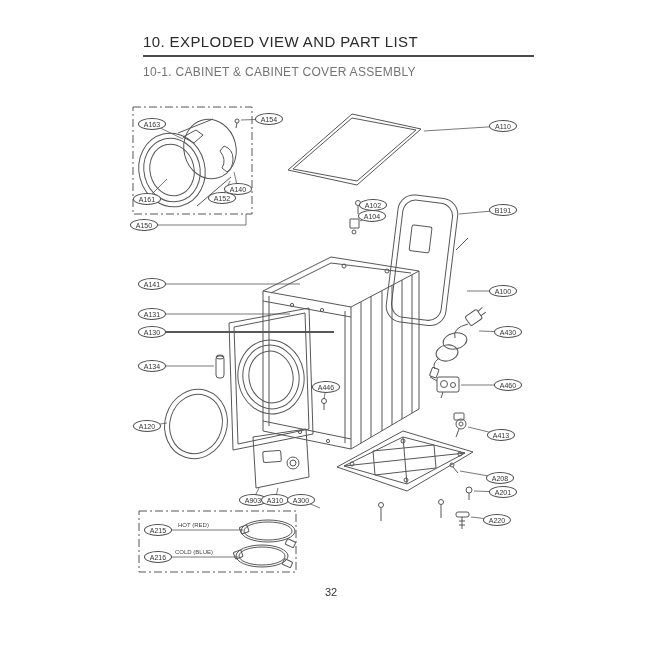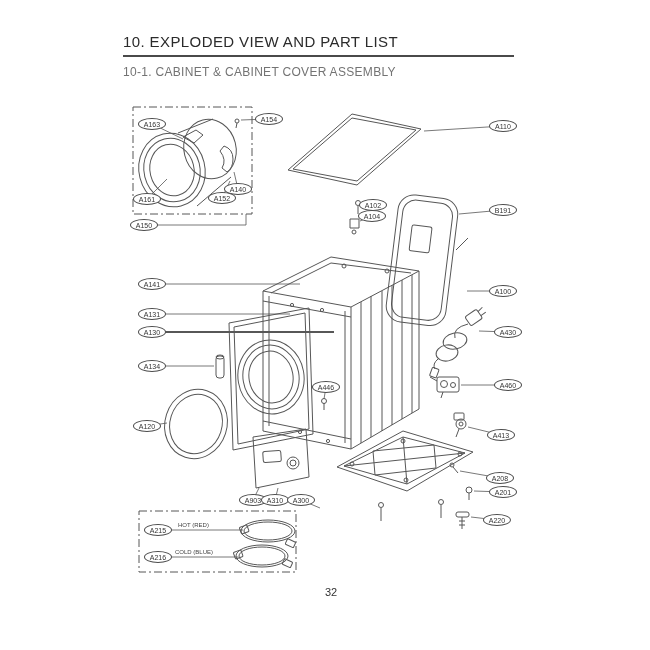--- a/index.html
+++ b/index.html
@@ -1,18 +1,18 @@
 <!DOCTYPE html>
 <html><head>
 <meta charset="utf-8">
 <style>
   html,body{margin:0;padding:0;background:#ffffff;}
   .page{position:relative;width:650px;height:650px;background:#ffffff;overflow:hidden;
         font-family:"Liberation Sans",sans-serif;color:#2e2e2e;}
-  .header{position:absolute;left:123px;top:33px;width:392px;}
+  .header{position:absolute;left:143px;top:33px;width:392px;}
   .header h1{margin:0;font-size:15px;font-weight:400;letter-spacing:0.4px;color:#2b2b2b;}
   .rule{height:2px;background:#4a4a4a;margin-top:5px;width:391px;}
   .header h2{margin:8px 0 0 0;font-size:12px;font-weight:400;letter-spacing:0.3px;color:#737373;}
   .diagram{position:absolute;left:0;top:0;width:650px;height:650px;}
   svg{position:absolute;left:0;top:0;}
   .callout{position:absolute;width:28px;height:12px;border:1px solid #4b4b4b;border-radius:50%;
            background:#fff;font-size:7px;line-height:11px;text-align:center;color:#333;
            letter-spacing:0;box-sizing:border-box;z-index:5;}
   .hose-label{position:absolute;font-size:6px;color:#444;background:#fff;padding:0 1px;z-index:6;}
   .hose-label.hot{left:177px;top:522px;}

